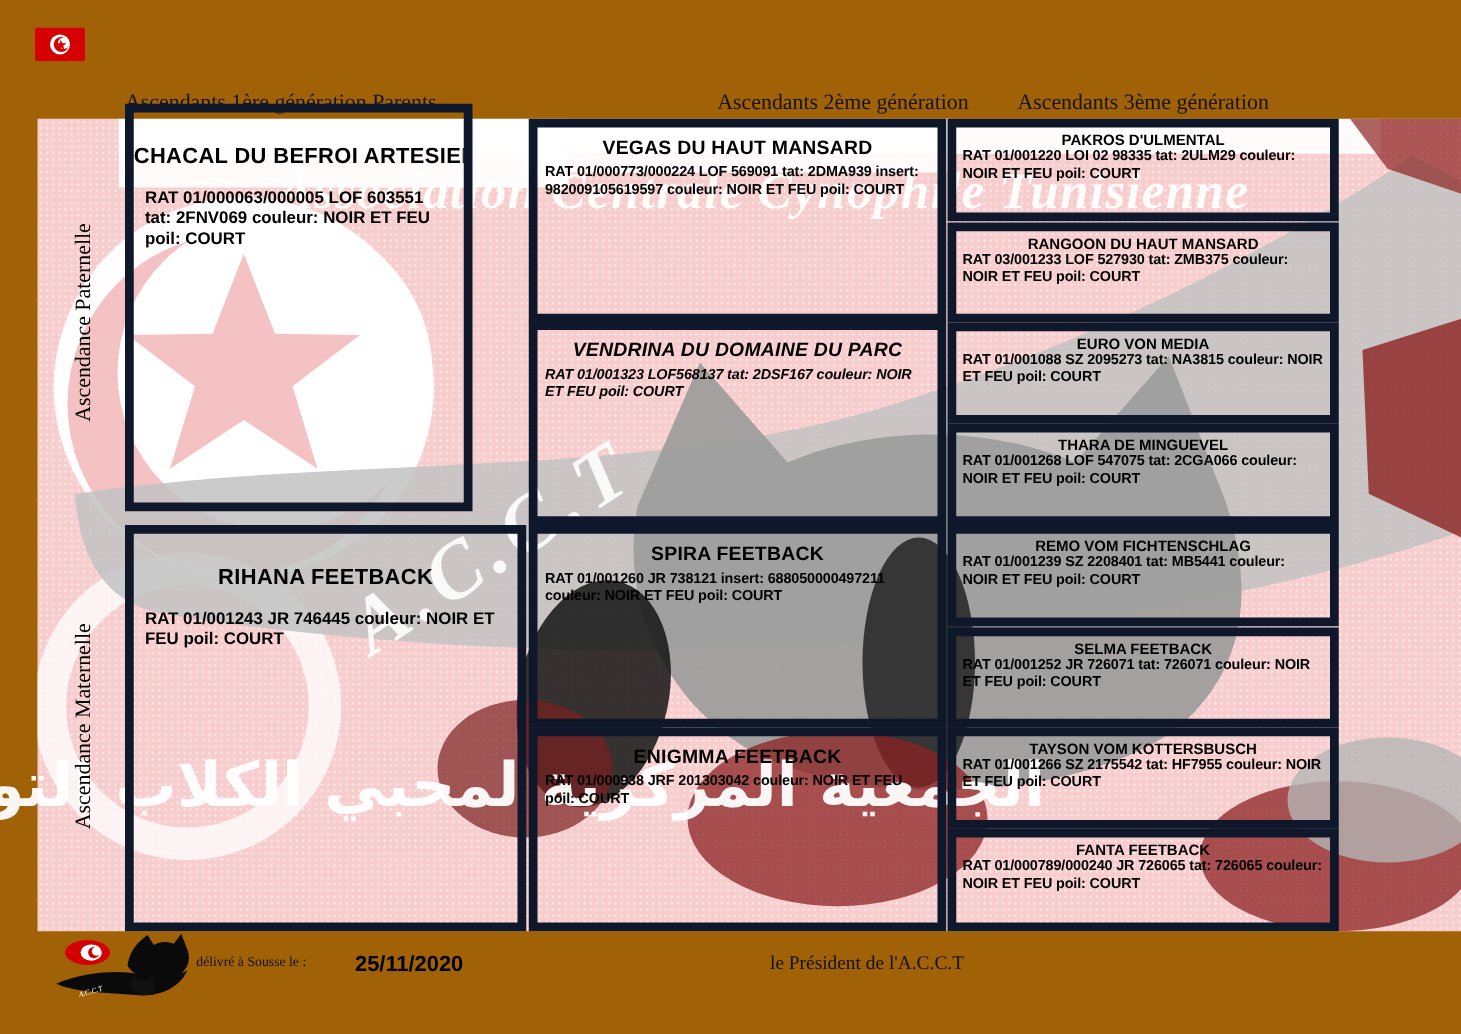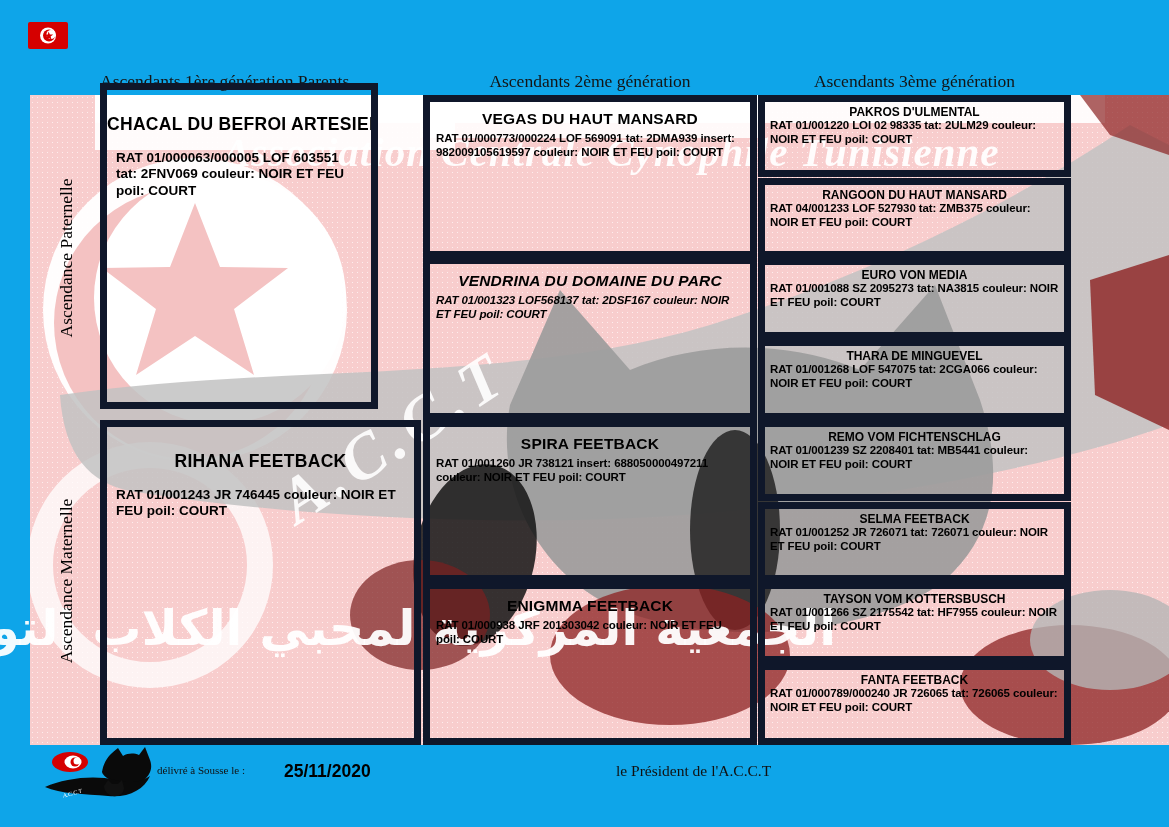--- a/index.html
+++ b/index.html
@@ -1,26 +1,26 @@
 <!DOCTYPE html>
 <html><head>
 <meta charset="utf-8">
 <style>
   html,body{margin:0;padding:0;background:#ffffff;}
-  .page{position:relative;width:1169px;height:827px;background:#0ea5e9;overflow:hidden;
+  .page{position:relative;width:1169px;height:827px;background:#a16207;overflow:hidden;
         font-family:"Liberation Sans",sans-serif;color:#000;}
 
   
   .mini-flag{position:absolute;left:28px;top:22px;}
 
   
   .col-header{position:absolute;top:71px;font-family:"Liberation Serif",serif;
               font-size:17.5px;color:#141414;white-space:nowrap;}
   .col-header.c1{left:100px;width:330px;text-align:left;}
-  .col-header.c2{left:423px;width:334px;text-align:center;}
+  .col-header.c2{left:441px;width:334px;text-align:right;}
   .col-header.c3{left:758px;width:313px;text-align:center;}
 
   
   .chart{position:absolute;left:30px;top:95px;width:1139px;height:650px;
          background-color:#f8cdcd;
          background-image:radial-gradient(rgba(255,255,255,.65) .8px, rgba(255,255,255,0) .9px);
          background-size:5px 5px;}
   .chart svg.wm{position:absolute;left:0;top:0;}
 
   .wm-assoc{position:absolute;left:193px;top:33px;font-family:"Liberation Serif",serif;
@@ -156,21 +156,21 @@
     <div class="title">ENIGMMA FEETBACK</div>
     <div class="details">RAT 01/000938 JRF 201303042 couleur: NOIR ET FEU poil: COURT</div>
   </div>
 
   <div class="box gen3" id="g3a">
     <div class="title">PAKROS D'ULMENTAL</div>
     <div class="details">RAT 01/001220 LOI 02 98335 tat: 2ULM29 couleur: NOIR ET FEU poil: COURT</div>
   </div>
   <div class="box gen3" id="g3b">
     <div class="title">RANGOON DU HAUT MANSARD</div>
-    <div class="details">RAT 04/001233 LOF 527930 tat: ZMB375 couleur: NOIR ET FEU poil: COURT</div>
+    <div class="details">RAT 03/001233 LOF 527930 tat: ZMB375 couleur: NOIR ET FEU poil: COURT</div>
   </div>
   <div class="box gen3" id="g3c">
     <div class="title">EURO VON MEDIA</div>
     <div class="details">RAT 01/001088 SZ 2095273 tat: NA3815 couleur: NOIR ET FEU poil: COURT</div>
   </div>
   <div class="box gen3" id="g3d">
     <div class="title">THARA DE MINGUEVEL</div>
     <div class="details">RAT 01/001268 LOF 547075 tat: 2CGA066 couleur: NOIR ET FEU poil: COURT</div>
   </div>
   <div class="box gen3" id="g3e">

